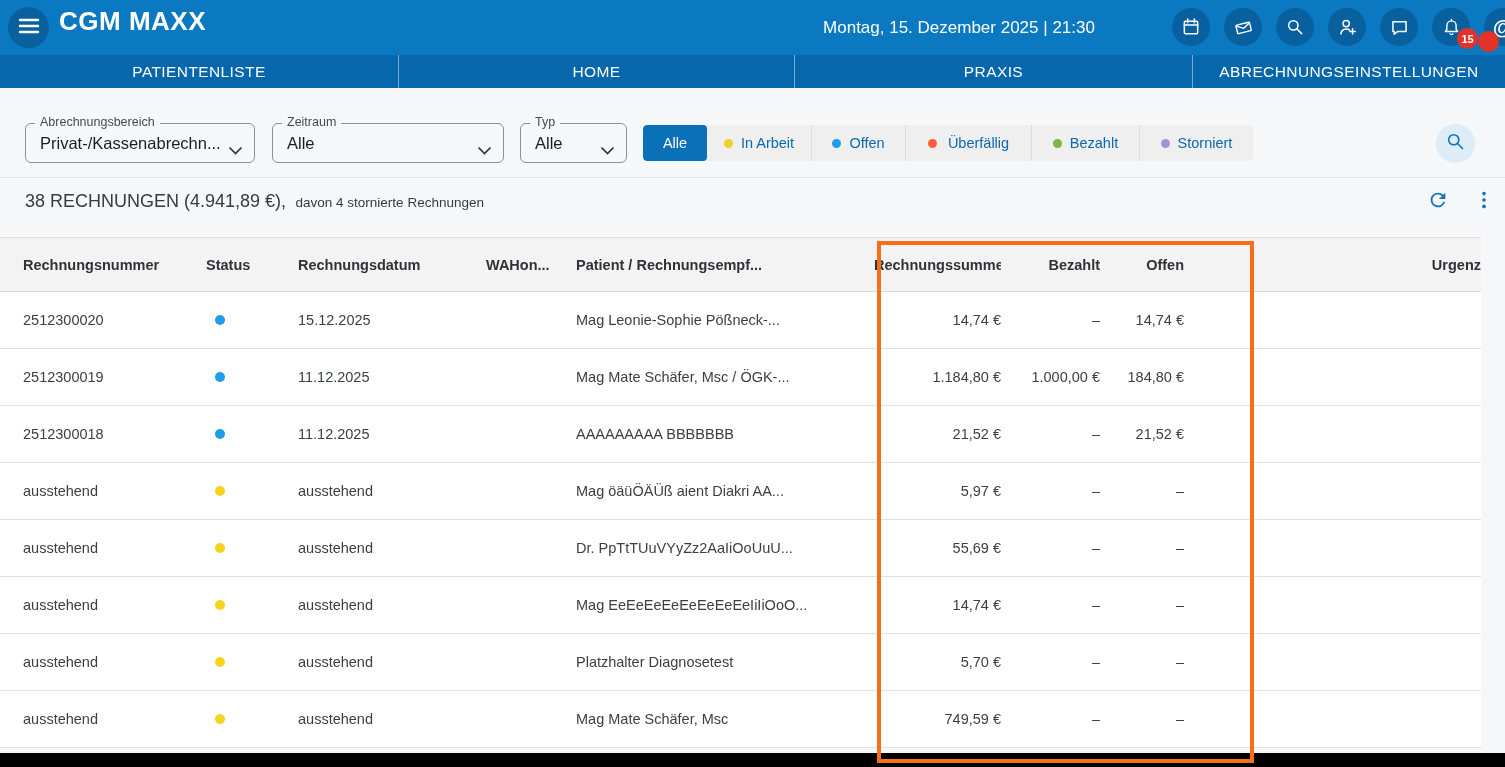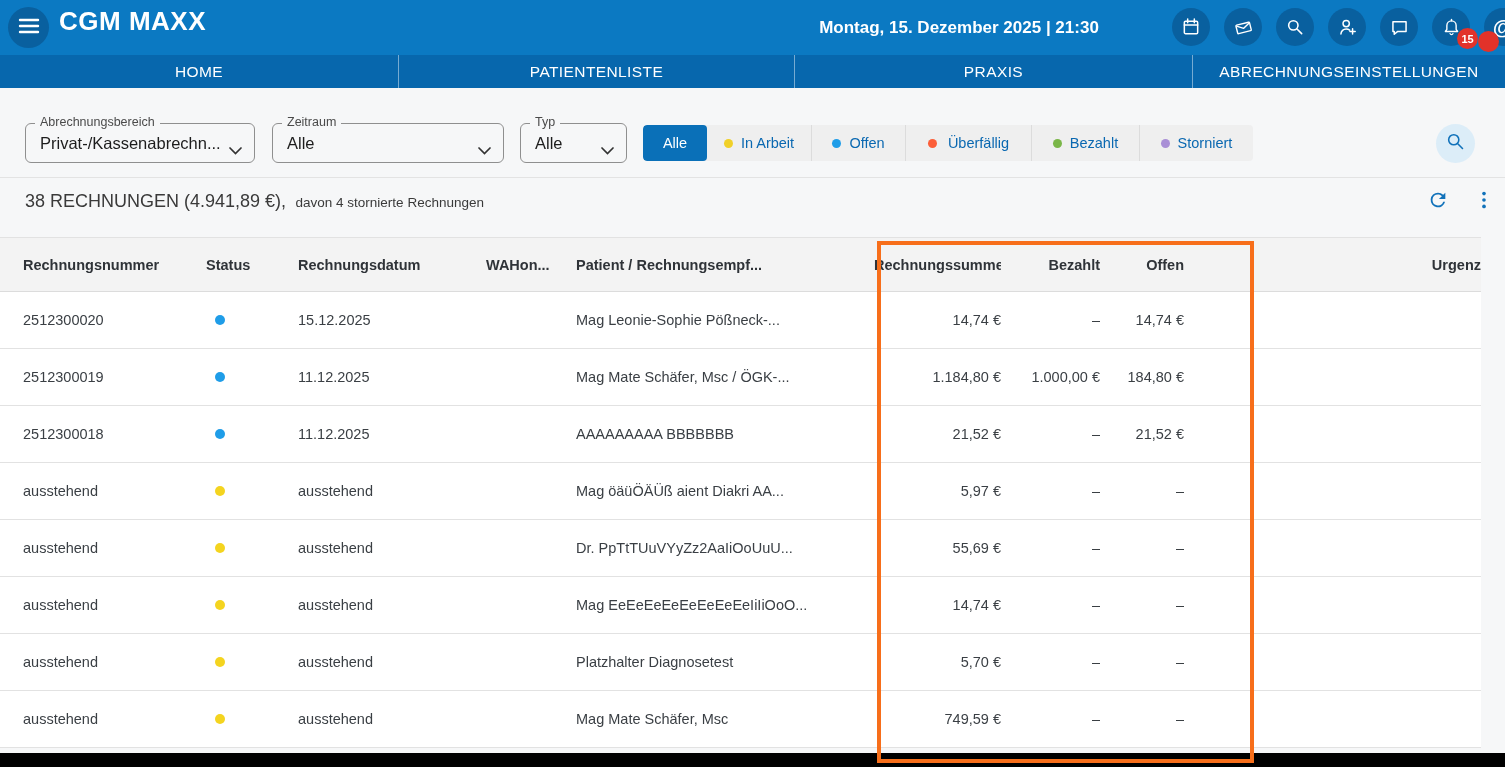--- a/index.html
+++ b/index.html
@@ -13,21 +13,21 @@
   
   .topbar { position:absolute; left:0; top:0; width:1505px; height:55px;
     background:#0b79c2; display:flex; align-items:center; }
   .menu-circle { position:absolute; left:8px; top:7px; width:41px; height:41px;
     border-radius:50%; background:#09609f; display:flex; align-items:center;
     justify-content:center; cursor:pointer; }
   .app-title { position:absolute; left:59px; top:6px; color:#fff;
     font-size:26px; font-weight:bold; letter-spacing:0.5px; }
   .topbar-date { position:absolute; left:959px; top:0; height:55px;
     transform:translateX(-50%); display:flex; align-items:center;
-    color:#fff; font-size:17px; font-weight:700; white-space:nowrap; }
+    color:#fff; font-size:17px; font-weight:400; white-space:nowrap; }
   .topbar-icons { position:absolute; left:1172px; top:8px; display:flex; gap:14px; }
   .icon-circle { position:relative; width:38px; height:38px; border-radius:50%;
     background:#09609f; display:flex; align-items:center; justify-content:center;
     cursor:pointer; flex:0 0 auto; }
   .icon-circle svg { display:block; }
   .at-glyph { color:#fff; font-size:21px; font-weight:bold; }
   .badge { position:absolute; min-width:21px; height:21px; border-radius:50%;
     background:#e2322a; color:#fff; font-size:11px; font-weight:bold;
     display:flex; align-items:center; justify-content:center; padding:0 3px; }
   .badge-bell { right:-8px; bottom:-3px; }
@@ -188,22 +188,22 @@
         <span class="badge badge-bell">15</span>
       </div>
       <div class="icon-circle">
         <span class="at-glyph">@</span>
         <span class="badge badge-at"></span>
       </div>
     </div>
   </div>
 
   <div class="navbar" id="navbar">
+      <div class="navtab">PATIENTENLISTE</div>
       <div class="navtab">HOME</div>
-      <div class="navtab">PATIENTENLISTE</div>
       <div class="navtab">PRAXIS</div>
       <div class="navtab">ABRECHNUNGSEINSTELLUNGEN</div>
     </div>
 
   <div class="dd" id="dd-bereich">
     <span class="dd-label">Abrechnungsbereich</span>
     <span class="dd-value">Privat-/Kassenabrechn...</span>
     <span class="dd-chevron">
       <svg width="13" height="8" viewBox="0 0 13 8">
           <path d="M1 1l5.5 5.5L12 1" stroke="#333" stroke-width="1.7" fill="none" stroke-linecap="round"></path>

